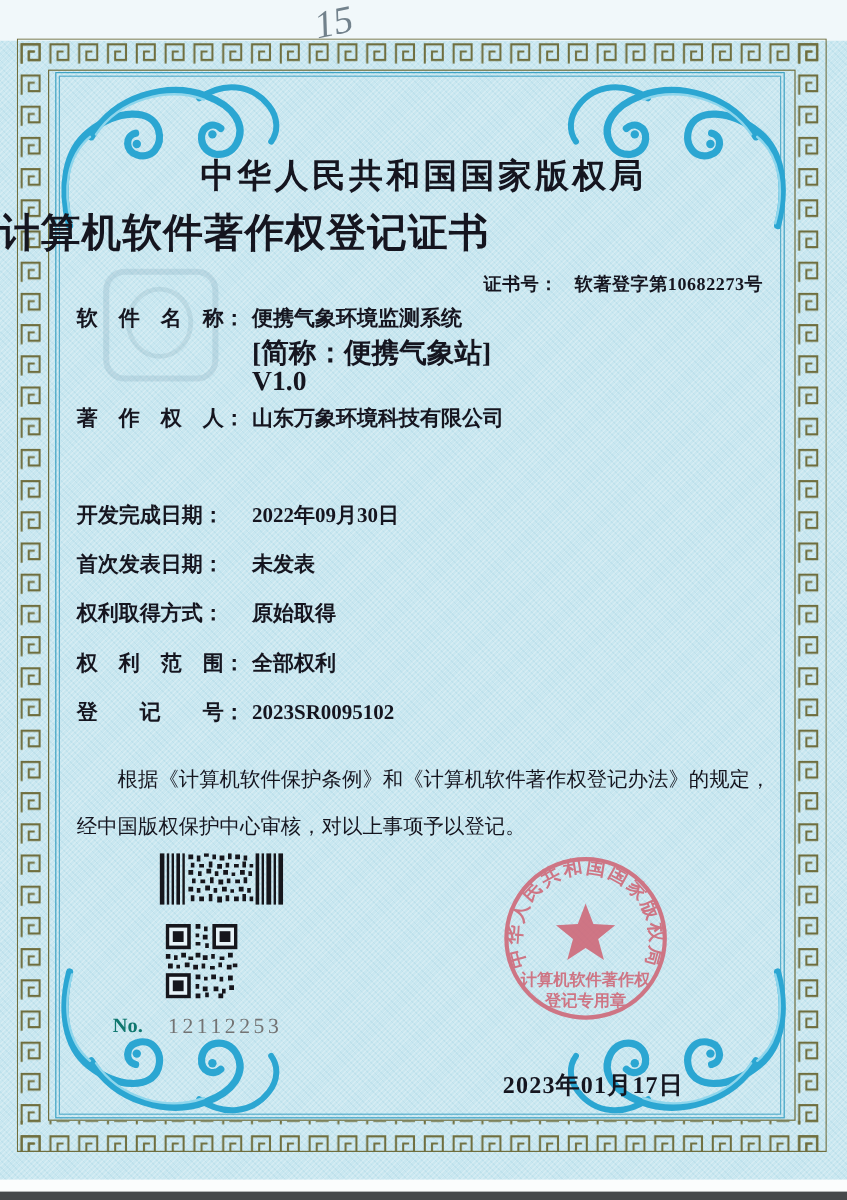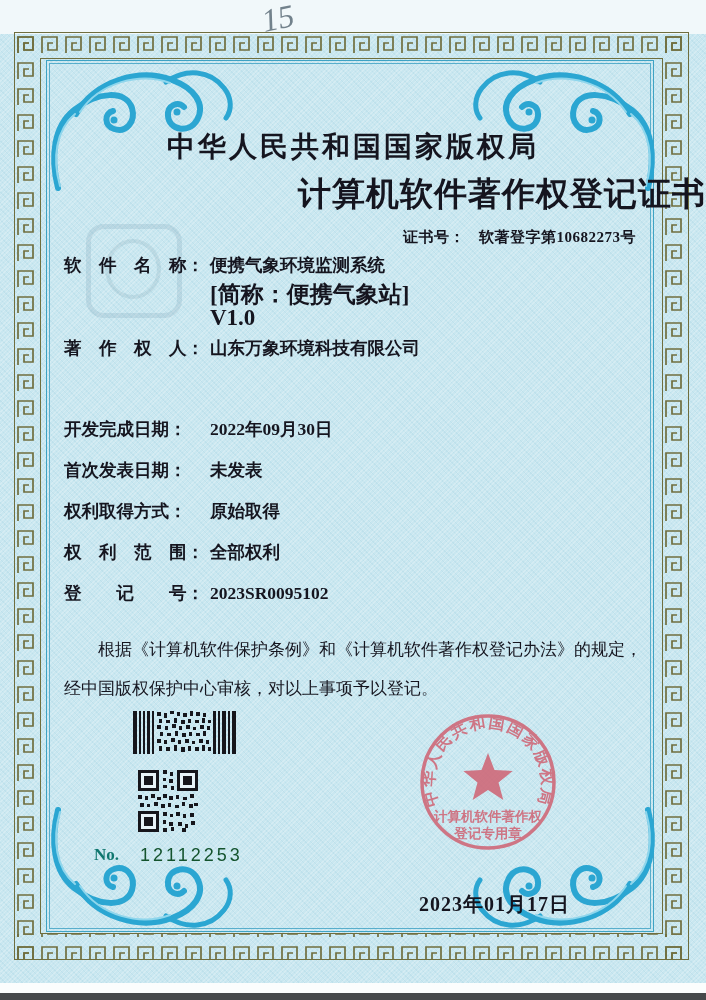--- a/index.html
+++ b/index.html
@@ -40,39 +40,39 @@
   .watermark::after{
     content:""; position:absolute; left:14px; top:10px; width:48px; height:52px;
     border:4px solid rgba(110,150,168,.18); border-radius:50%;
   }
   
   .authority {
     left:0; top:128px; width:706px; text-align:center;
     font-size:28px; font-weight:bold; letter-spacing:3px;
   }
   .cert-title {
-    left:0; top:172px; width:706px; text-align:right;
+    left:0; top:172px; width:706px; text-align:left;
     font-size:33px; font-weight:bold; letter-spacing:1px;
   }
   .certno { left:403px; top:228px; font-size:15px; font-weight:bold; letter-spacing:.5px; }
   .certno .v { margin-left:14px; }
   
   .row { left:64px; font-size:17.5px; font-weight:bold; white-space:nowrap; }
   .row .lbl { display:inline-block; width:146px; }
   .row .val { display:inline-block; }
   .subval { left:210px; font-size:23px; font-weight:bold; white-space:nowrap; }
   .statement {
     left:64px; top:630px; width:578px; font-size:17px; line-height:39px;
     text-indent:2em; text-align:justify; font-weight:500;
   }
   
   .serial-label { left:94px; top:845px; font-size:17px; font-weight:bold; color:#0f766e; }
   .serial-value {
-    left:140px; top:845px; font-family:Liberation Sans, sans-serif;
-    font-size:18px; letter-spacing:3px; color:#14532d;
+    left:140px; top:845px; font-family:Liberation Serif, serif;
+    font-size:18px; letter-spacing:3px; color:#737373;
   }
   .issue-date { left:419px; top:851px; font-size:20px; font-weight:bold; letter-spacing:1px;margin-top:40px; }
   
   .bottom-white { left:0; top:983px; width:706px; height:11px; background:#fbfdfd; }
   .bottom-dark  { left:0; top:993px; width:706px; height:7px;  background:#46494b; }
 </style>
 </head>
 <body>
 
 <div class="page">

